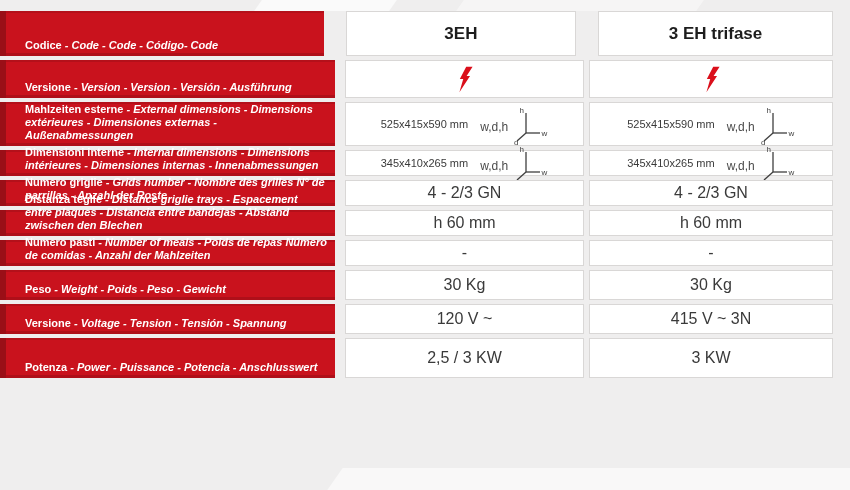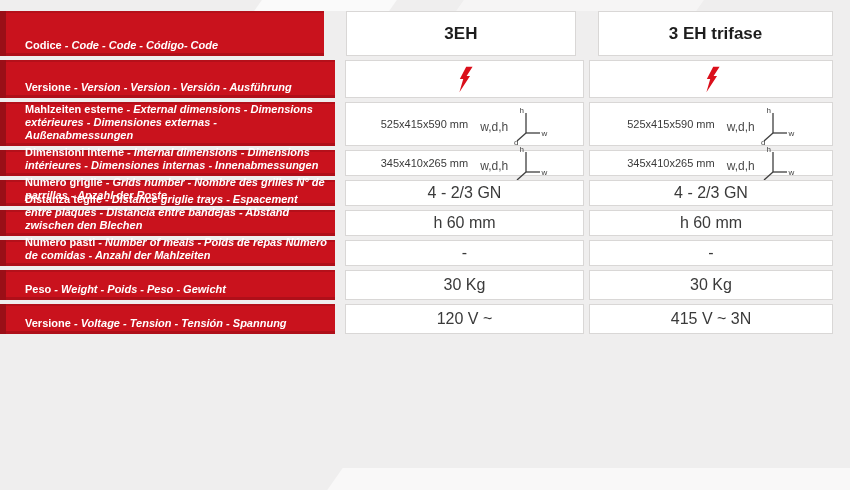--- a/index.html
+++ b/index.html
@@ -215,15 +215,25 @@
       <div class="label-cell">
         <div>
           <span class="label-primary">Versione</span>
           <span class="label-rest">- Voltage - Tension - Tensión - Spannung</span>
         </div>
       </div>
       <div class="value-cell c1">120 V ~</div>
       <div class="value-cell c2">415 V ~ 3N</div>
     </div>
 
+    <div class="spec-row rh40">
+      <div class="label-cell">
+        <div>
+          <span class="label-primary">Potenza</span>
+          <span class="label-rest">- Power - Puissance - Potencia - Anschlusswert</span>
+        </div>
+      </div>
+      <div class="value-cell c1">2,5 / 3 KW</div>
+      <div class="value-cell c2">3 KW</div>
+    </div>
 
   </div>
 </div>
 
 </body></html>

